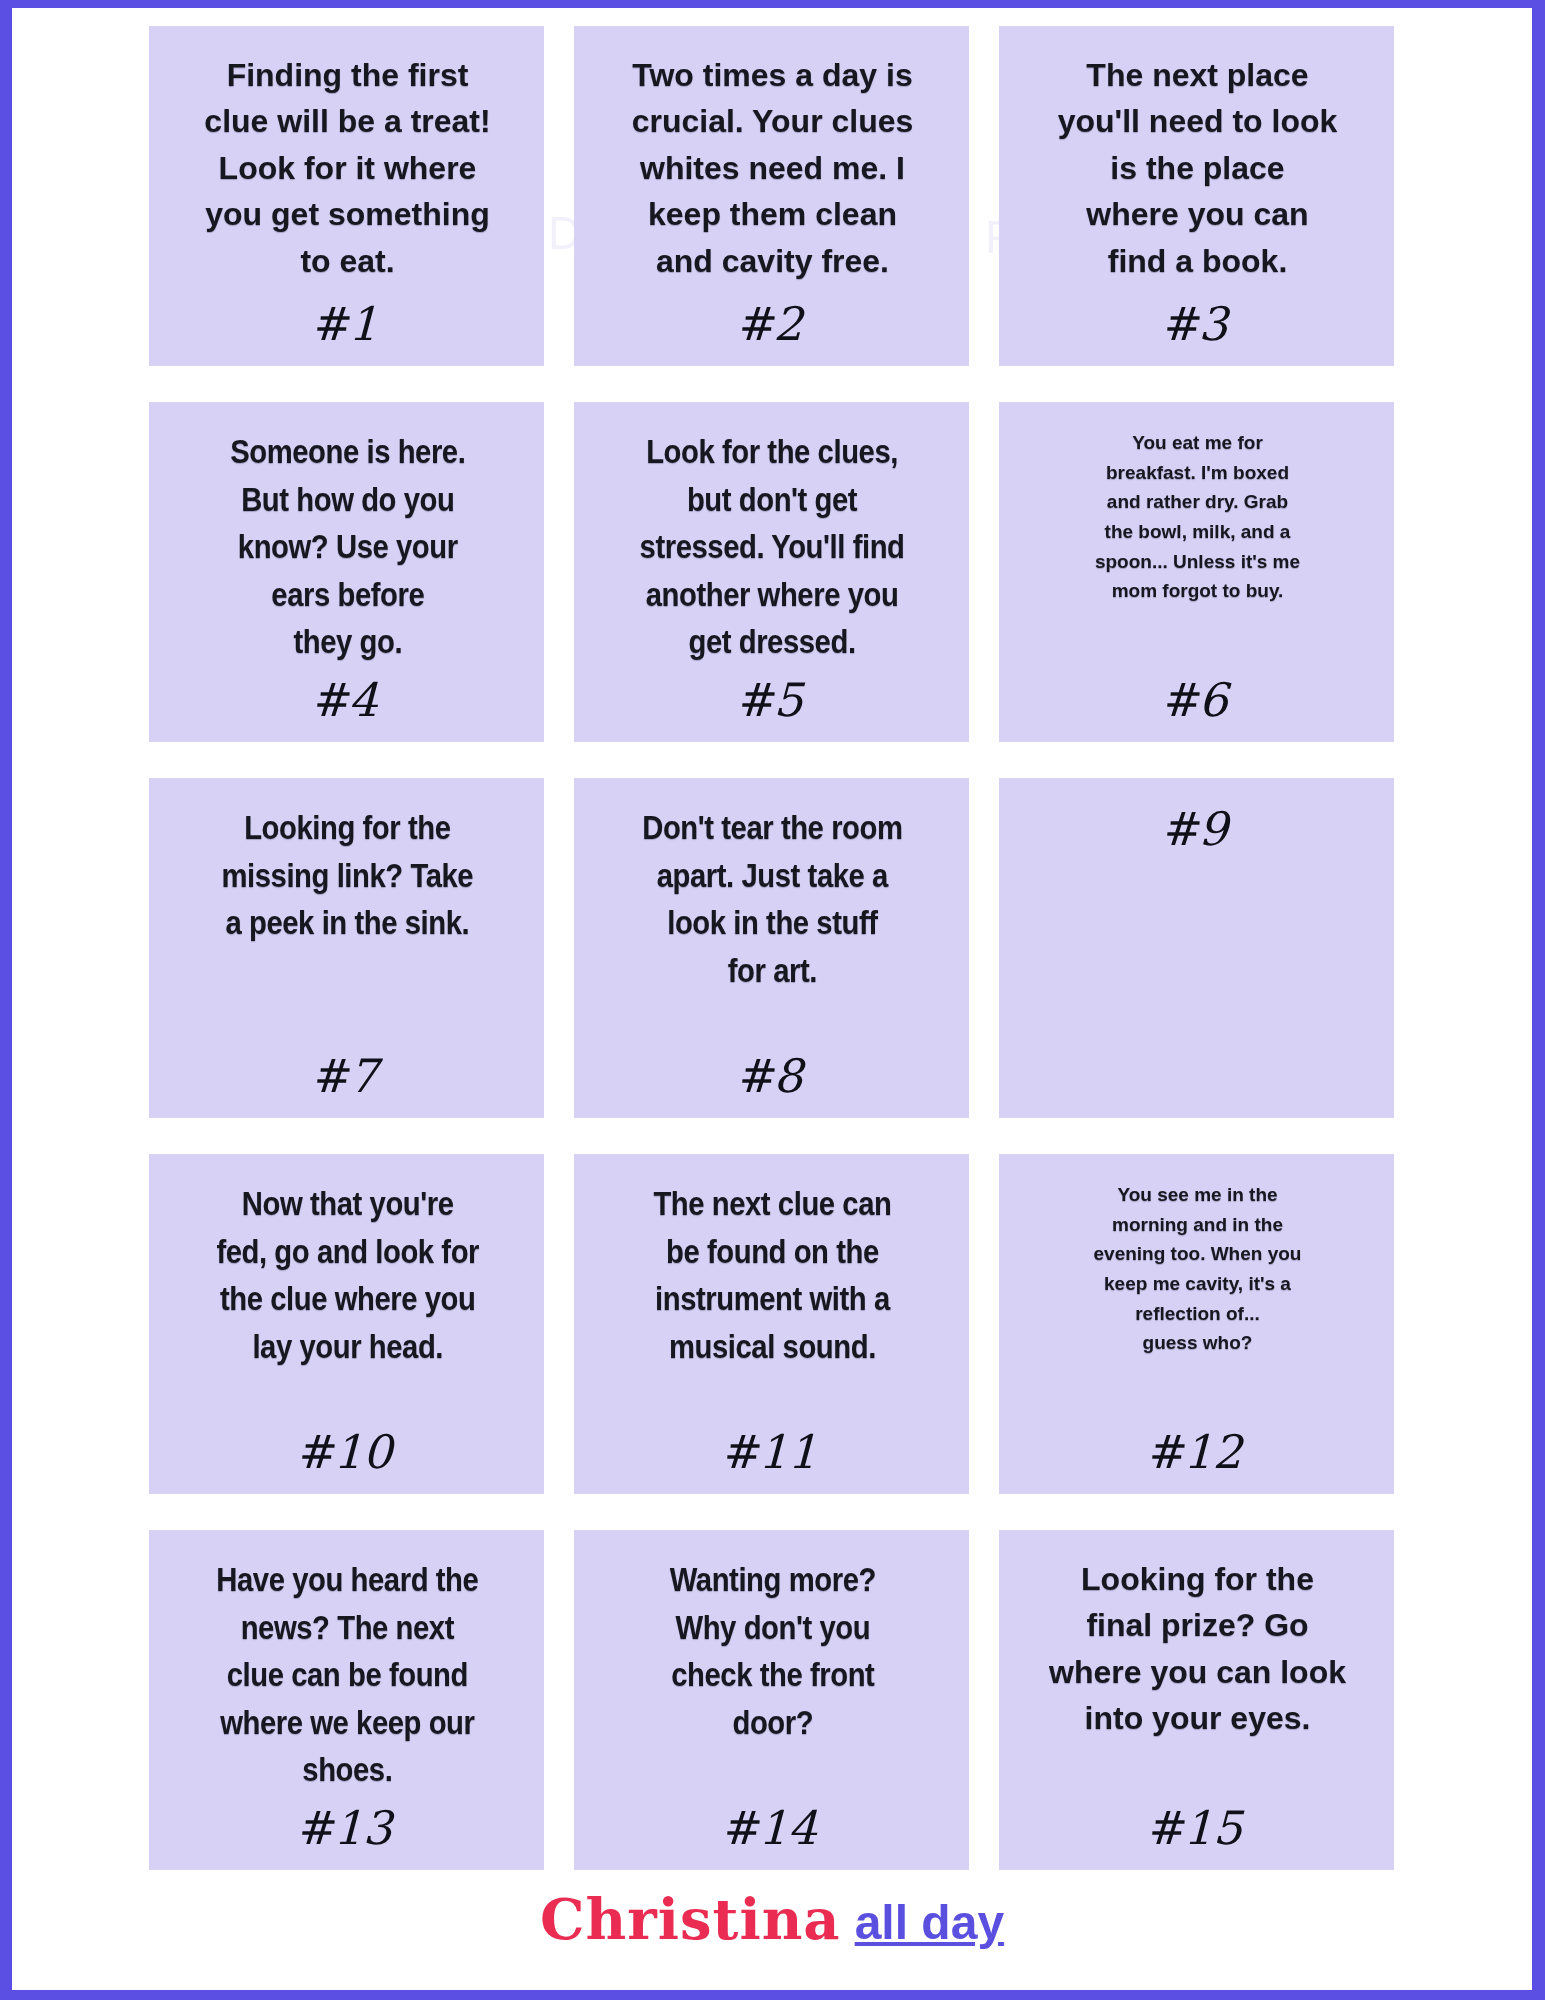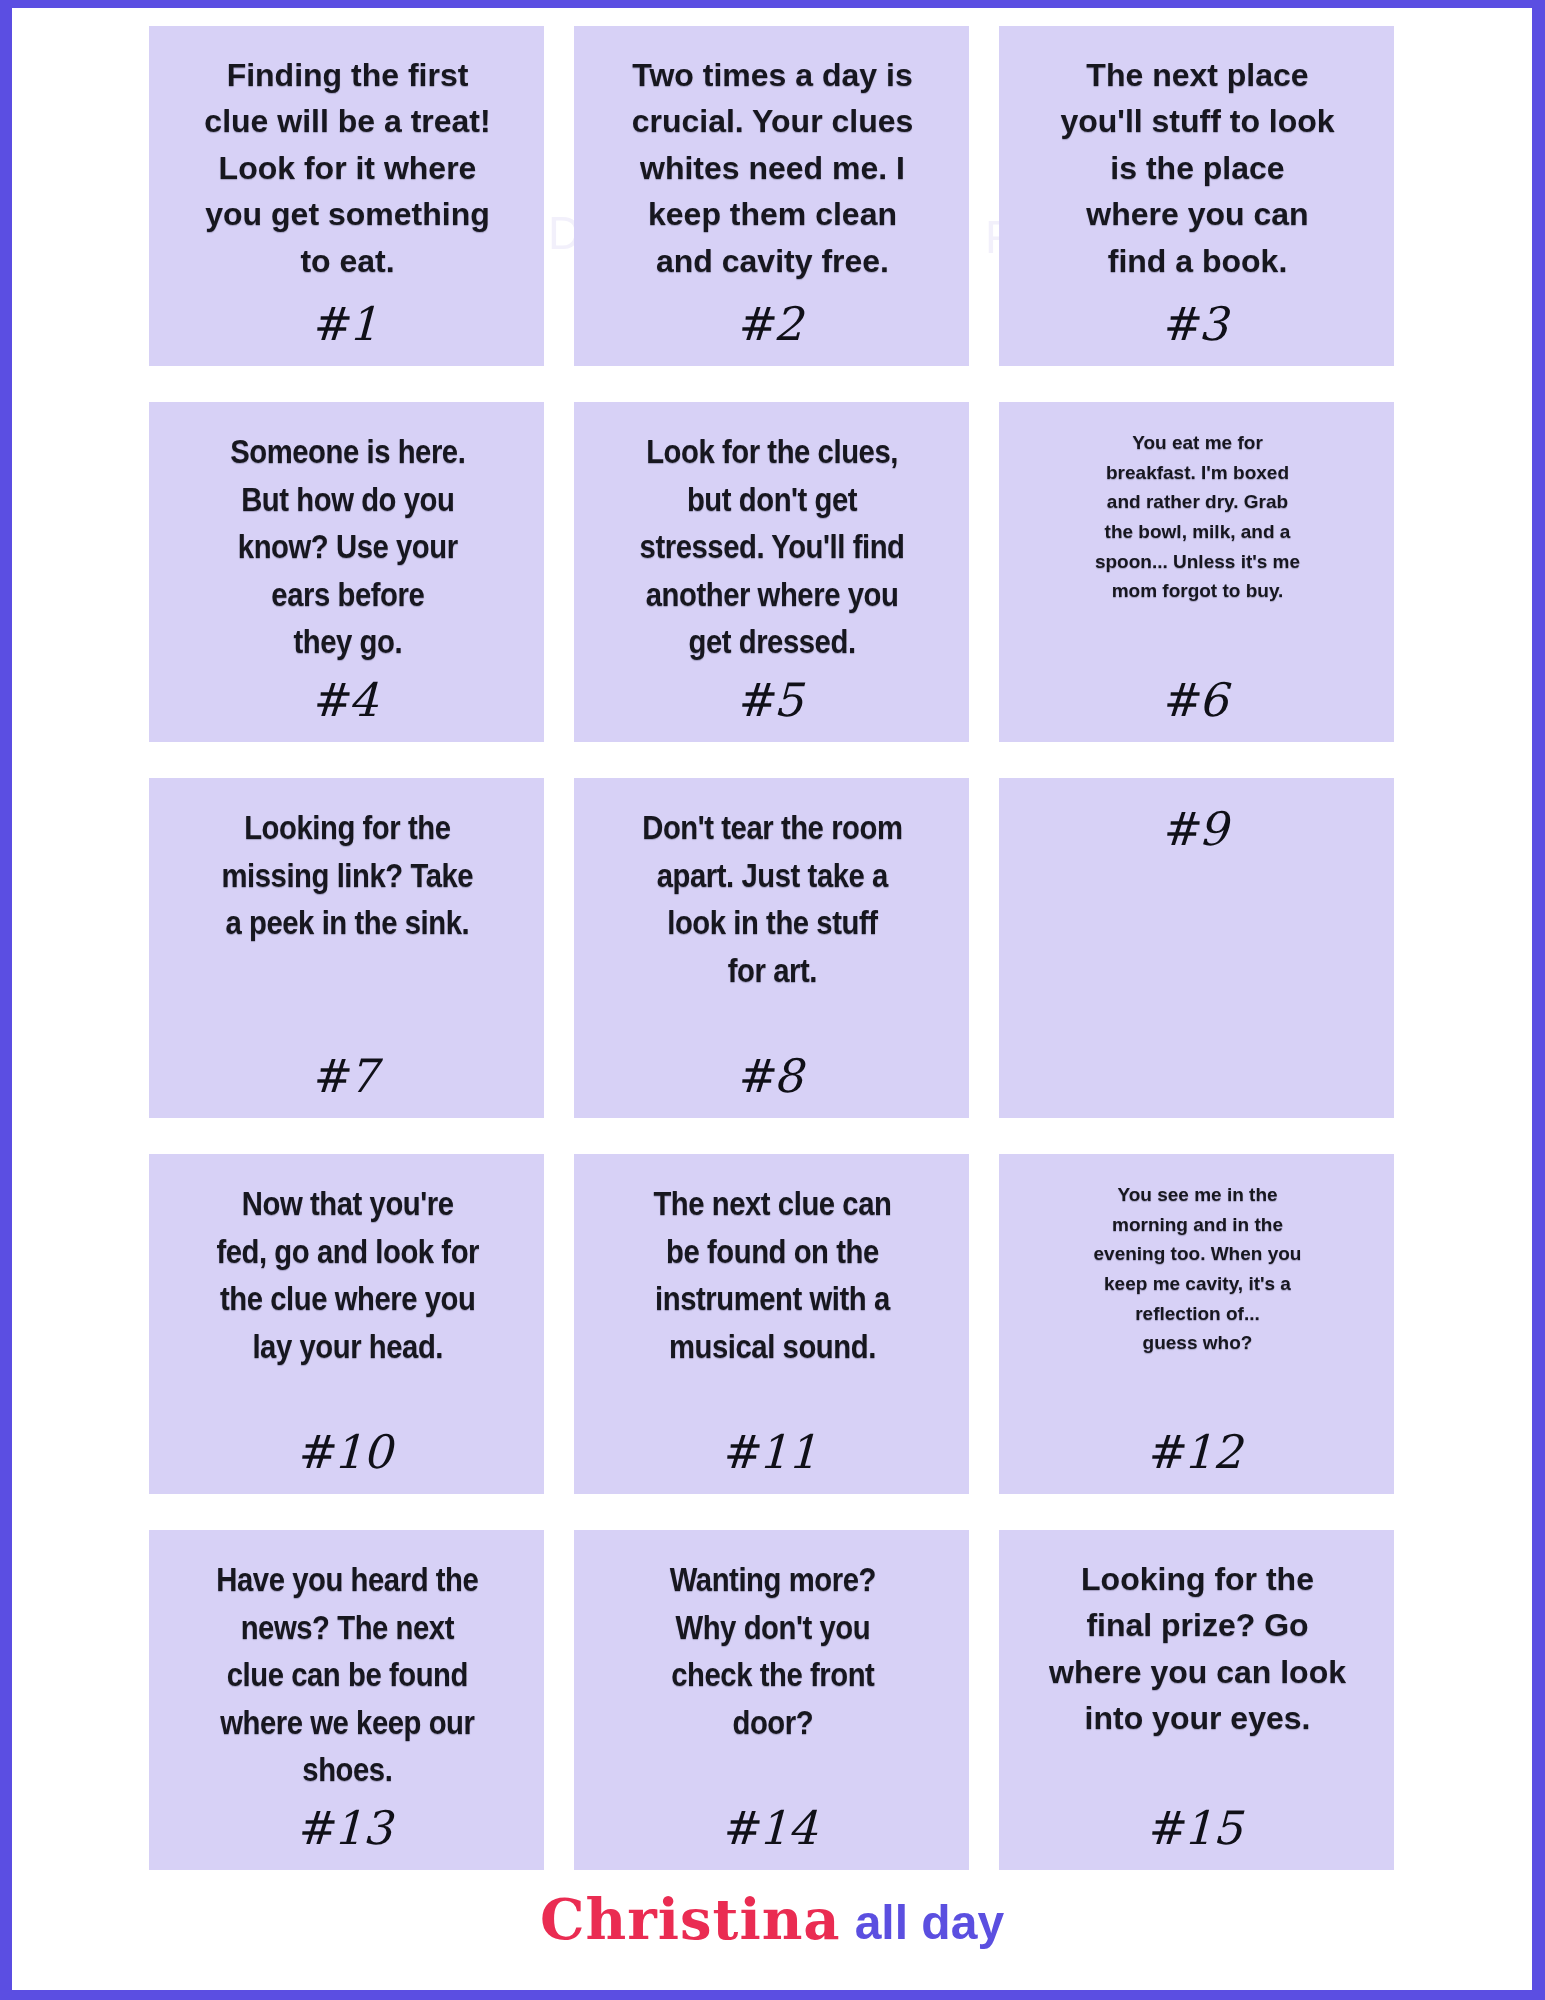--- a/index.html
+++ b/index.html
@@ -79,20 +79,21 @@
     font-size:56px;
     color:#ea2c52;
     letter-spacing:1px;
   }
   .brand-rest{
     font-family:"Liberation Sans", sans-serif;
     font-weight:700;
     font-size:48px;
     color:#5b4fe0;
     margin-left:14px;
+    text-decoration:underline;
   }
 </style>
 </head>
 <body>
 
 <div class="page">
 
   <div class="watermark wm-d">D</div>
   <div class="watermark wm-r">R</div>
 
@@ -109,21 +110,21 @@
     <div class="card sz-lg">
       <p class="clue-text">Two times a day is
 crucial. Your clues
 whites need me. I
 keep them clean
 and cavity free.</p>
       <div class="clue-number">#2</div>
     </div>
     <div class="card sz-lg">
       <p class="clue-text">The next place
-you'll stuff to look
+you'll need to look
 is the place
 where you can
 find a book.</p>
       <div class="clue-number">#3</div>
     </div>
 
     <div class="card cond">
       <p class="clue-text">Someone is here.
 But how do you
 know? Use your

